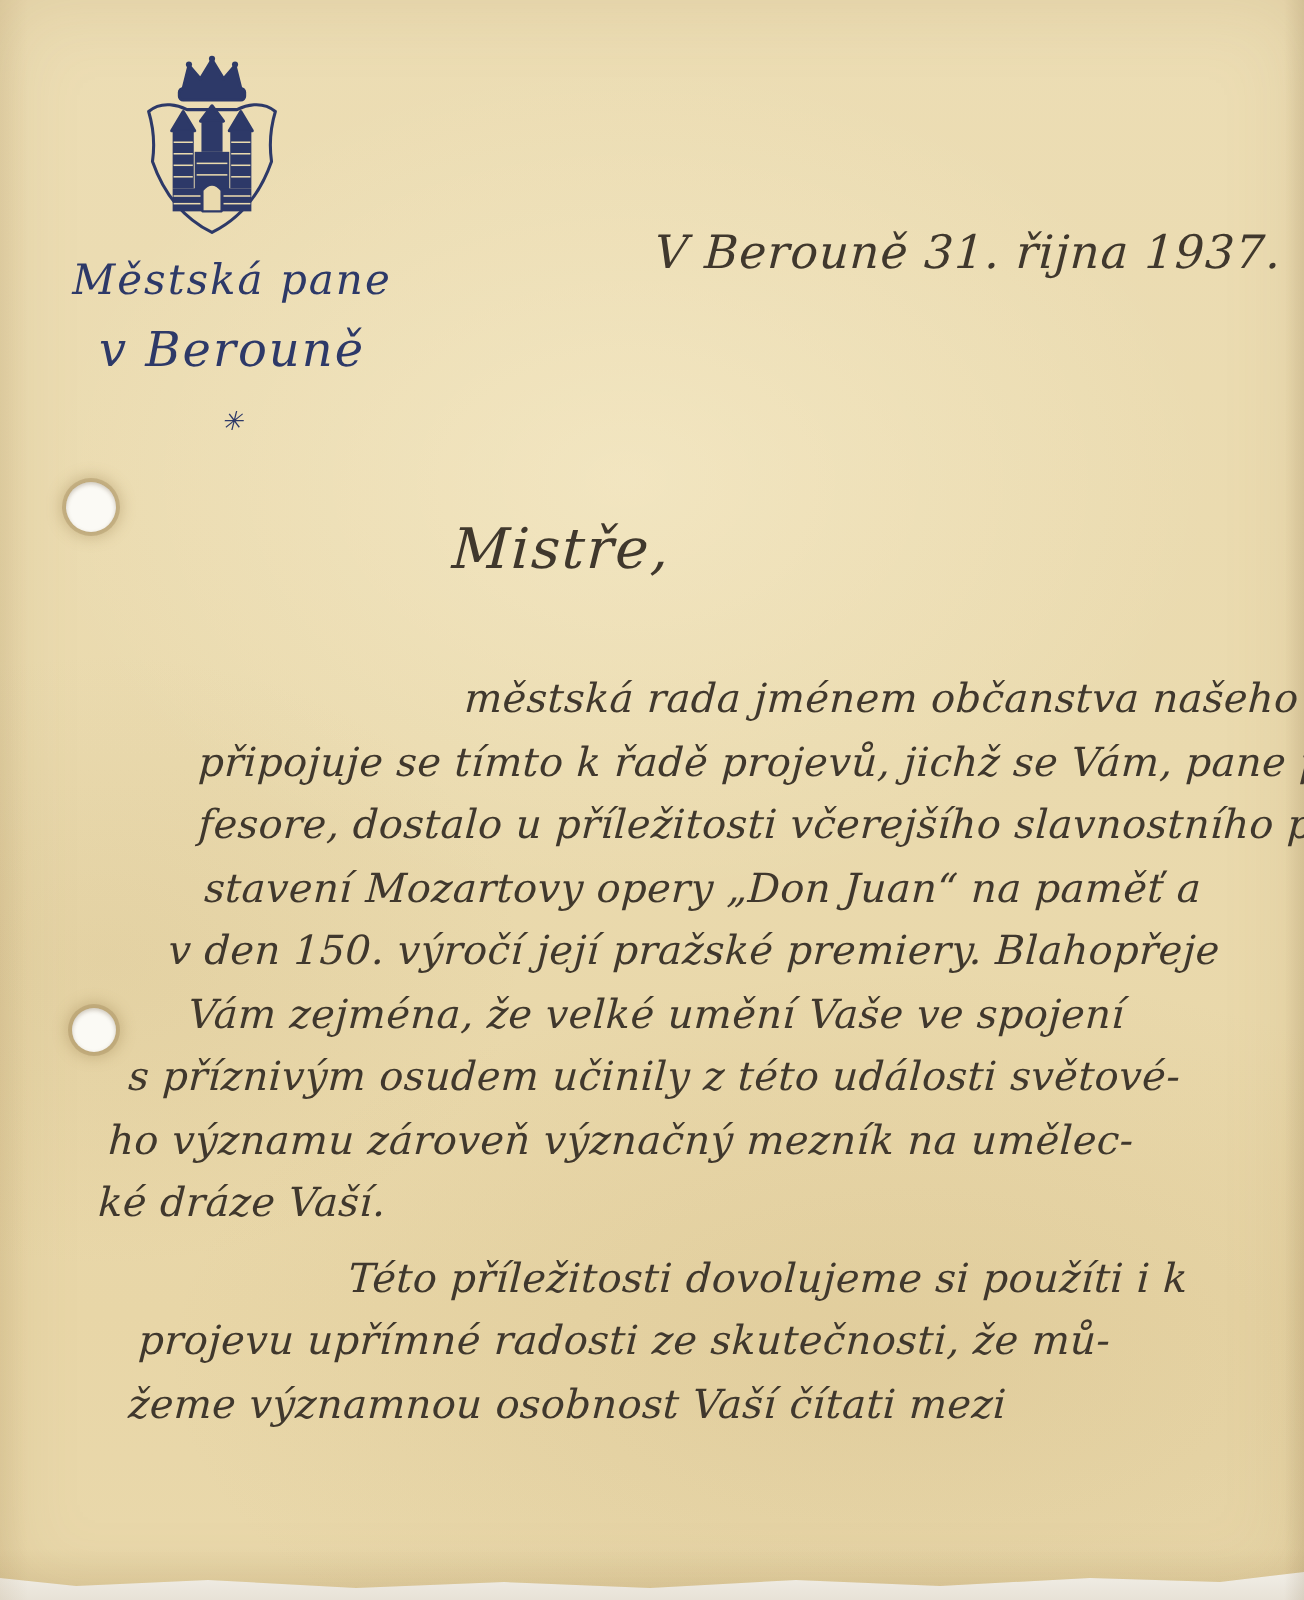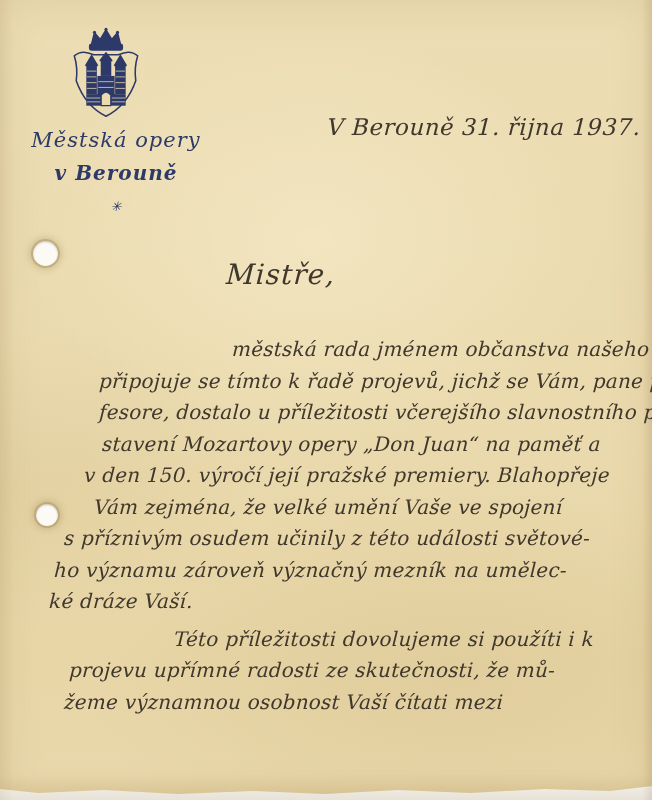--- a/index.html
+++ b/index.html
@@ -29,21 +29,21 @@
       linear-gradient(270deg, rgba(120,95,55,0.14) 0, rgba(120,95,55,0) 10px),
       linear-gradient(0deg, rgba(140,110,60,0.16) 0, rgba(140,110,60,0) 26px);
   }
   
   .emblem{position:absolute;left:58px;top:26px;width:96px;height:96px;}
   .lh-text{
     position:absolute;left:18px;top:128px;width:196px;
     text-align:center;color:#2d3968;font-style:italic;
   }
   .lh-line1{font-size:21px;letter-spacing:1px;}
-  .lh-line2{font-size:20px;letter-spacing:1px;margin-top:9px;font-weight:bold;}
+  .lh-line2{font-size:24px;letter-spacing:1px;margin-top:9px;}
   .lh-mark{font-size:13px;margin-top:14px;color:#2d3968;}
   
   .hole{
     position:absolute;border-radius:50%;
     background:#fbfaf5;
     box-shadow: 0 0 0 2px rgba(165,140,92,0.40), 0 0 7px 3px rgba(150,122,72,0.35),
                 inset 0 1px 2px rgba(90,70,40,0.28);
   }
   .hole-1{left:33px;top:241px;width:25px;height:25px;}
   .hole-2{left:36px;top:504px;width:22px;height:22px;}
@@ -112,21 +112,21 @@
           <line x1="42" y1="64" x2="58" y2="64"></line>
         <line x1="30" y1="75" x2="44" y2="75"></line>
           <line x1="56" y1="75" x2="70" y2="75"></line>
         <line x1="30" y1="79" x2="44" y2="79"></line>
           <line x1="56" y1="79" x2="70" y2="79"></line>
       </g>
     </g>
   </svg>
 
   <div class="lh-text">
-    <div class="lh-line1">Městská opery</div>
+    <div class="lh-line1">Městská pane</div>
     <div class="lh-line2">v Berouně</div>
     <div class="lh-mark">✳</div>
   </div>
 
   <div class="hole hole-1"></div>
   <div class="hole hole-2"></div>
 
   <div class="hand date-line">V Berouně 31. řijna 1937.</div>
 
   <div class="hand salutation">Mistře,</div>

